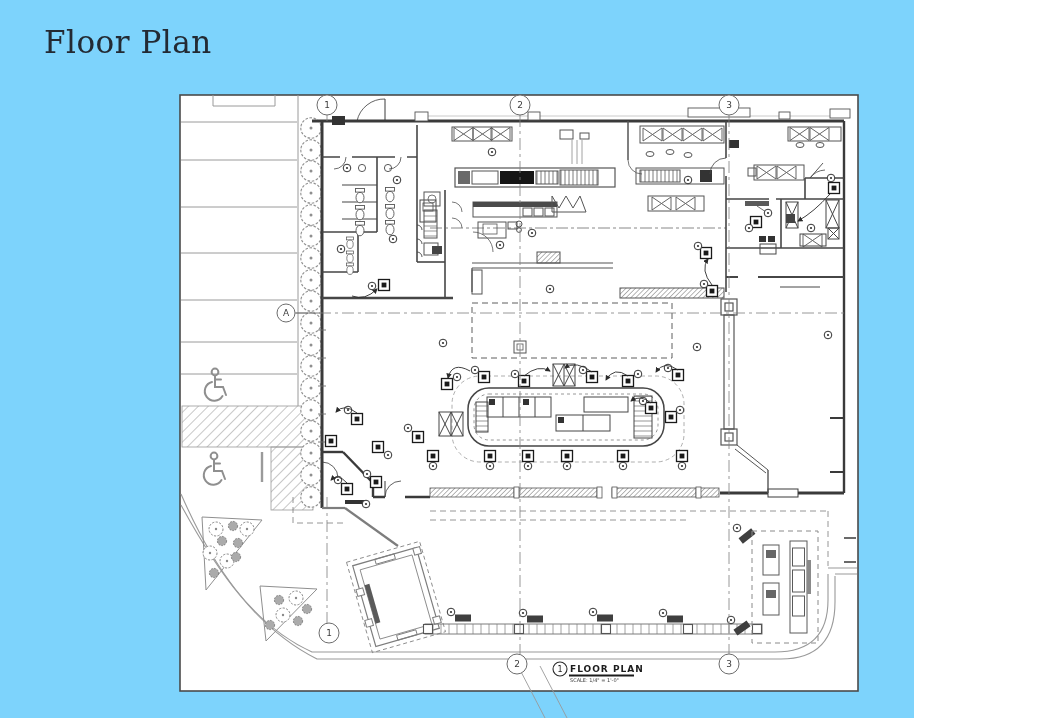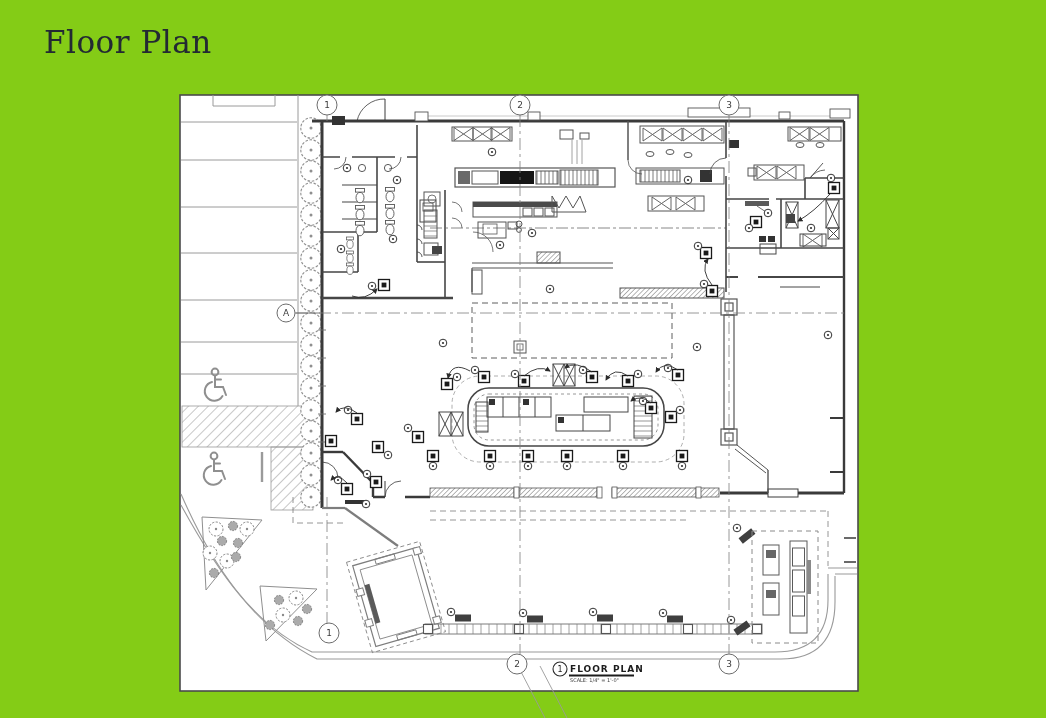--- a/index.html
+++ b/index.html
@@ -1,16 +1,16 @@
 <!DOCTYPE html>
 <html><head>
 <meta charset="utf-8">
 <style>
   html,body{margin:0;padding:0;background:#fff;}
-  .page{position:relative;width:1046px;height:718px;background:#84cc16;overflow:hidden;
+  .page{position:relative;width:914px;height:718px;background:#7dd3fc;overflow:hidden;
         font-family:"Liberation Sans",sans-serif;text-align:right;}
   .page-title{position:absolute;left:44px;top:24px;margin:0;font-family:"DejaVu Serif","Liberation Serif",serif;
         font-weight:400;font-size:31px;letter-spacing:.5px;color:#232a33;}
   svg{position:absolute;left:0;top:0;}
   text{font-family:"DejaVu Sans","Liberation Sans",sans-serif;}
   .bubble-num{font-size:9px;fill:#3c3c3c;}
   .label-big{font-size:9px;font-weight:bold;letter-spacing:1px;fill:#1c1c1c;}
   .label-small{font-size:5px;fill:#3c3c3c;}
 </style>
 </head>

